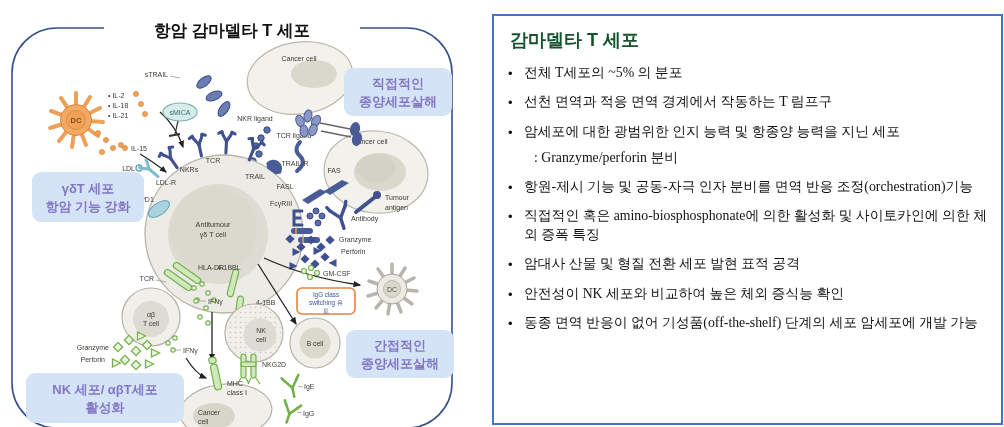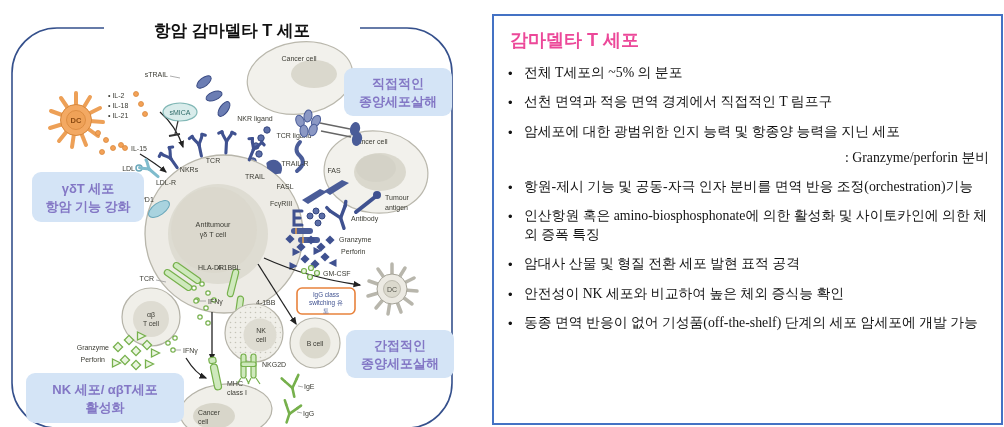--- a/index.html
+++ b/index.html
@@ -1,23 +1,23 @@
 <!DOCTYPE html>
 <html><head>
 <meta charset="utf-8">
 <style>
   html,body{margin:0;padding:0;background:#fff;}
   body{width:1004px;height:427px;position:relative;font-family:"Liberation Sans",sans-serif;overflow:hidden;}
   .figure-wrap{position:absolute;left:8px;top:20px;width:448px;height:418px;}
   .info-panel{position:absolute;left:492px;top:14px;width:511px;height:411px;border:2px solid #4472c4;background:#fff;box-sizing:border-box;padding:10px 12px 6px 14px;}
-  .info-title{font-size:18px;font-weight:bold;color:#ec4899;margin:2px 0 12px 2px;letter-spacing:0;}
+  .info-title{font-size:18px;font-weight:bold;color:#14532d;margin:2px 0 12px 2px;letter-spacing:0;}
   .item{display:flex;font-size:13.8px;color:#121212;line-height:1.36;margin-bottom:10.5px;}
   .item .b{flex:0 0 16px;text-align:left;color:#121212;font-size:13px;padding-top:1px;}
   .item .t{flex:1;font-family:Liberation Serif, serif;}
-  .item.sub{padding-left:26px;margin-top:-3px;text-align:right;}
+  .item.sub{padding-left:26px;margin-top:-3px;}
   svg text{font-family:"Liberation Sans",sans-serif;}
 </style>
 </head>
 <body>
 
 <div class="figure-wrap">
 <svg width="448" height="418" viewBox="0 0 448 418">
   <defs>
     <marker id="ah" markerWidth="8" markerHeight="8" refX="5" refY="2.5" orient="auto">
       <path d="M0,0 L6,2.5 L0,5 z" fill="#222"></path>
@@ -402,36 +402,36 @@
 
 <div class="info-panel">
   <div class="info-title">감마델타 T 세포</div>
 
   <div class="item bullet">
     <span class="b">•</span>
     <span class="t">전체 T세포의 ~5% 의 분포</span>
   </div>
   <div class="item bullet">
     <span class="b">•</span>
-    <span class="t">선천 면역과 적응 면역 경계에서 직접적인 T 림프구</span>
+    <span class="t">선천 면역과 적응 면역 경계에서 작동하는 T 림프구</span>
   </div>
   <div class="item bullet">
     <span class="b">•</span>
     <span class="t">암세포에 대한 광범위한 인지 능력 및 항종양 능력을 지닌 세포</span>
   </div>
   <div class="item sub">
     <span class="t">: Granzyme/perforin 분비</span>
   </div>
   <div class="item bullet">
     <span class="b">•</span>
     <span class="t">항원-제시 기능 및 공동-자극 인자 분비를 면역 반응 조정(orchestration)기능</span>
   </div>
   <div class="item bullet">
     <span class="b">•</span>
-    <span class="t">인산항원 혹은 amino-biosphosphonate에 의한 활성화 및 사이토카인에 의한 체외 증폭 특징</span>
+    <span class="t">직접적인 혹은 amino-biosphosphonate에 의한 활성화 및 사이토카인에 의한 체외 증폭 특징</span>
   </div>
   <div class="item bullet">
     <span class="b">•</span>
     <span class="t">암대사 산물 및 형질 전환 세포 발현 표적 공격</span>
   </div>
   <div class="item bullet">
     <span class="b">•</span>
     <span class="t">안전성이 NK 세포와 비교하여 높은 체외 증식능 확인</span>
   </div>
   <div class="item bullet">

